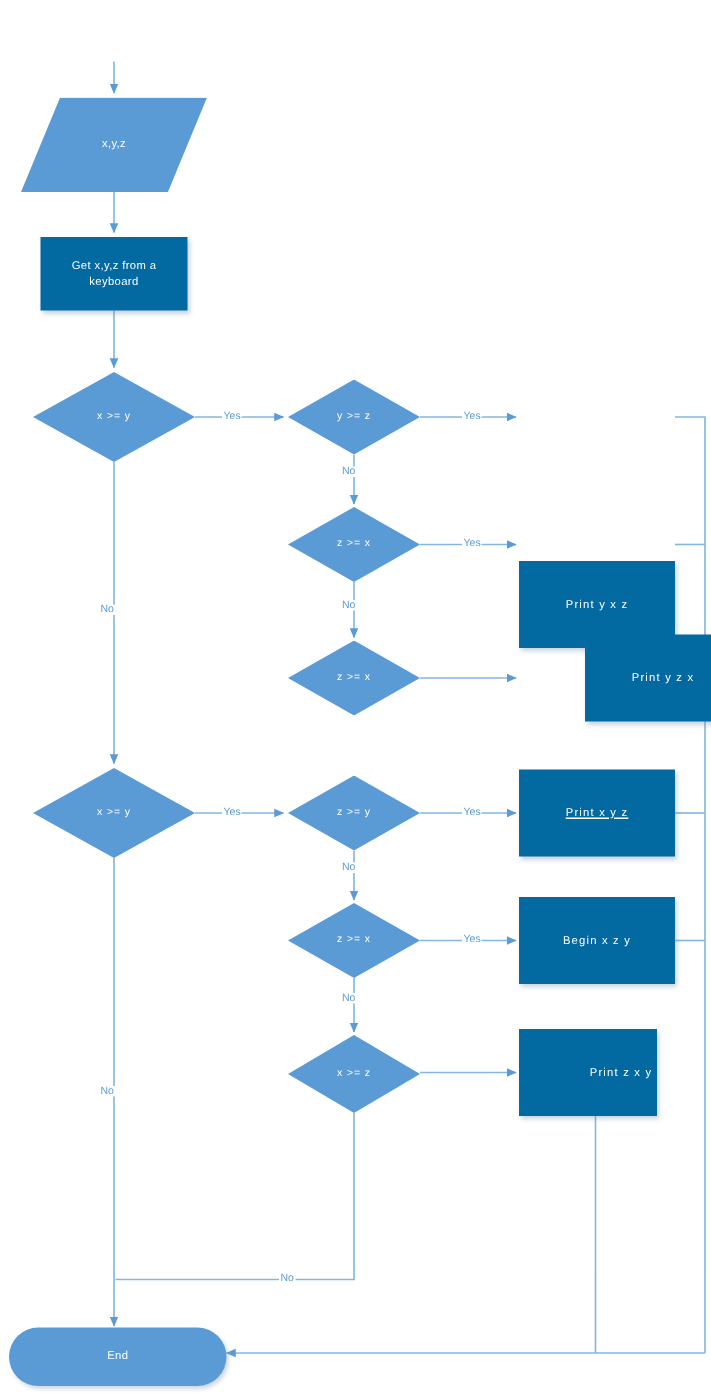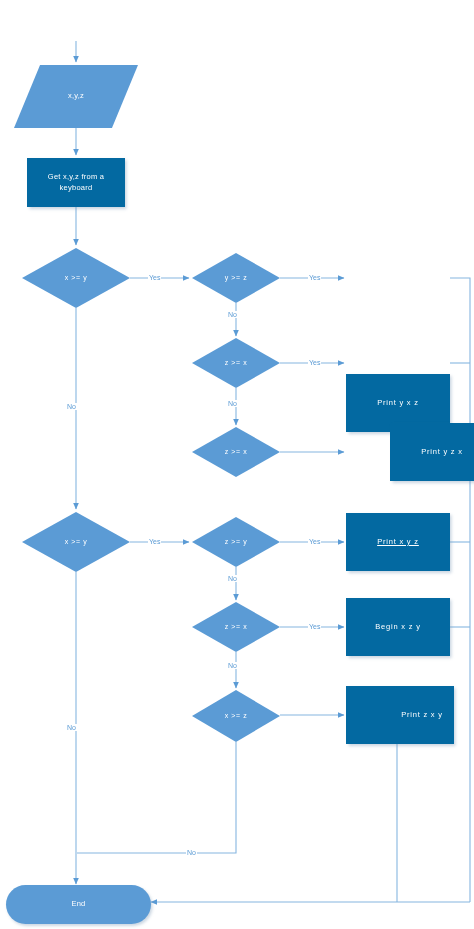--- a/index.html
+++ b/index.html
@@ -210,21 +210,21 @@
   </div>
 
   <div class="node process print-label" style="left:346px; top:513px; width:104px; height:58px;text-decoration:underline;">
     <span>Print  x y z</span>
   </div>
 
   <div class="node process print-label" style="left:346px; top:598px; width:104px; height:58px;">
     <span>Begin  x z y</span>
   </div>
 
-  <div class="node process print-label" style="left:346px; top:686px; width:108px; height:58px;padding-left:44px;">
+  <div class="node process print-label" style="left:346px; top:686px; width:92px; height:58px;padding-left:44px;">
     <span>Print z x y</span>
   </div>
 
   <div class="node terminator" style="left:6px; top:885px; width:145px; height:39px;">
     <span>End</span>
   </div>
 
   <span class="edge-label" style="left:148px; top:274px;">Yes</span>
   <span class="edge-label" style="left:66px; top:403px;">No</span>
 

